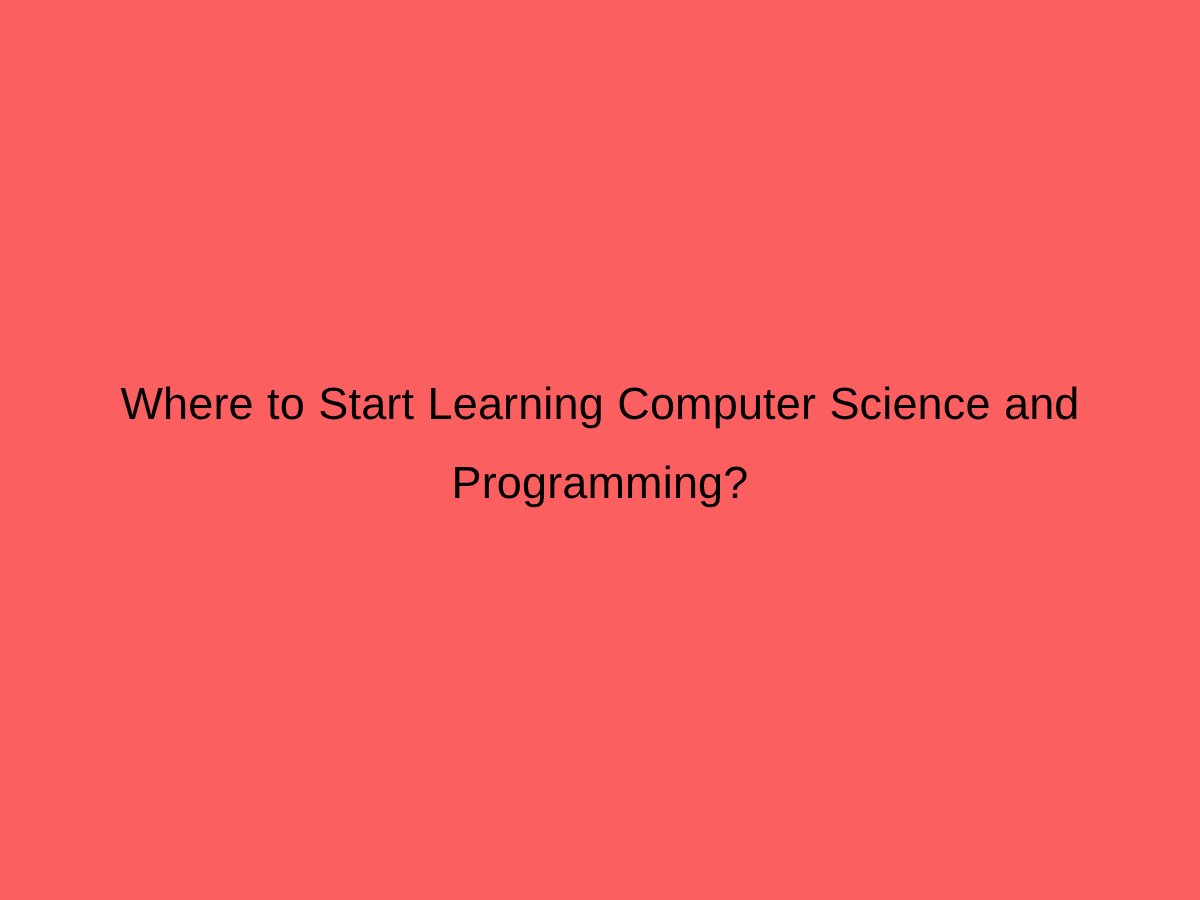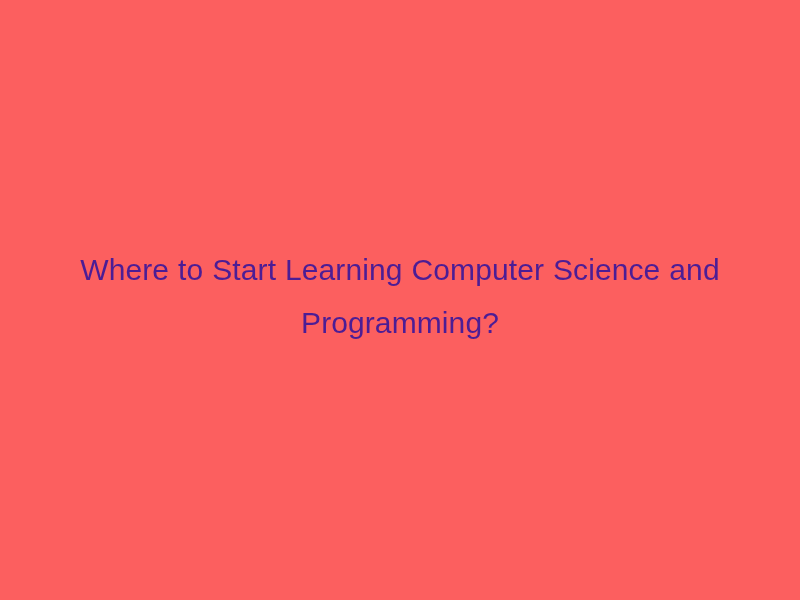--- a/index.html
+++ b/index.html
@@ -51,17 +51,17 @@
     white-space: normal;
   }
 </style>
 </head>
 <body>
 
 <div id="canvas" style="background-color: rgb(252, 95, 95);">
 
   <div class="headline-block">
 
-    <h1 class="headline" style="color: #4c1d95; text-align: center;">Where to Start Learning Computer Science and Programming?</h1>
+    <h1 class="headline" style="color: #000000; text-align: center;">Where to Start Learning Computer Science and Programming?</h1>
 
   </div>
 
 </div>
 
 </body></html>

